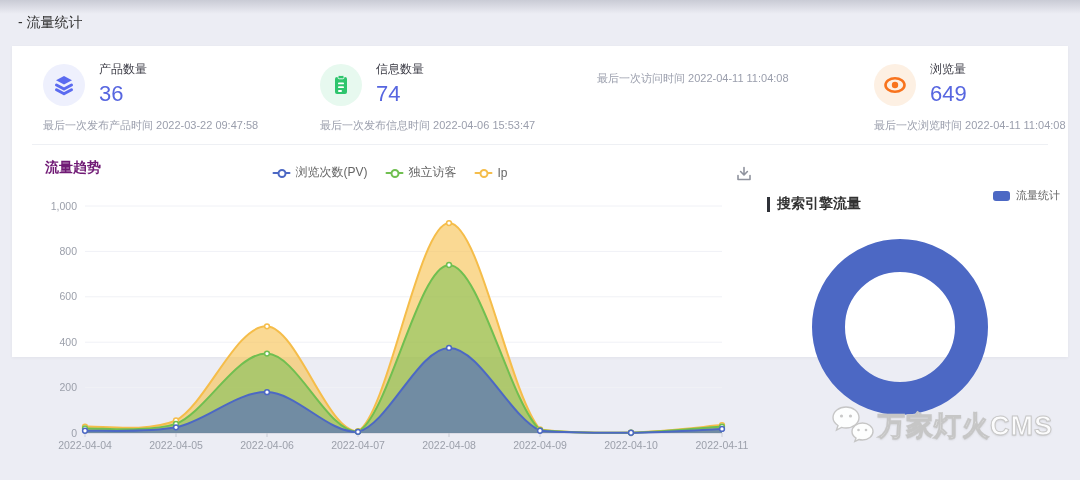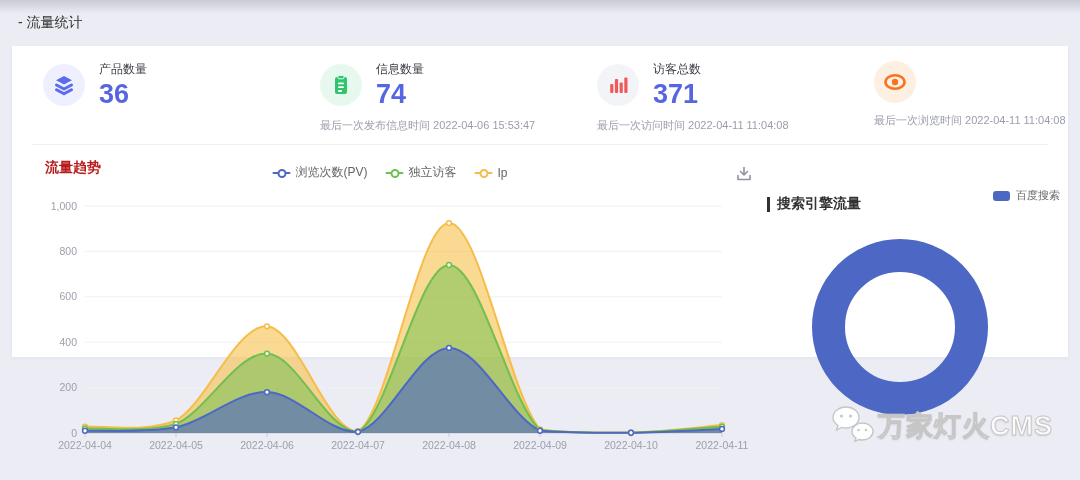--- a/index.html
+++ b/index.html
@@ -10,25 +10,25 @@
   .page-title{position:absolute;left:18px;top:14px;font-size:14px;font-weight:normal;color:#333;}
   .card{position:absolute;left:12px;top:46px;width:1056px;height:311px;background:#fff;
     border-radius:0;box-shadow:0 1px 3px rgba(60,64,90,.06);}
   
   .stat{position:absolute;top:15px;width:272px;}
   .stat:nth-of-type(1){left:31px}.stat:nth-of-type(2){left:308px}
   .stat:nth-of-type(3){left:585px}.stat:nth-of-type(4){left:862px}
   .stat-top{display:flex;align-items:center;gap:14px;}
   .stat-icon{width:42px;height:42px;border-radius:50%;display:flex;align-items:center;justify-content:center;flex:0 0 42px;}
   .stat-label{font-size:12px;color:#3c3c46;margin-bottom:2px;}
-  .stat-value{font-size:27px;line-height:28px;font-weight:bold;color:#5766e0;}
+  .stat-value{font-size:22px;line-height:28px;font-weight:normal;color:#5766e0;}
   .stat-sub{margin-top:10px;font-size:11px;color:#9a9eac;white-space:nowrap;}
   .divider{position:absolute;left:20px;top:98px;width:1016px;height:1px;background:#eef0f4;}
   
-  .trend-title{position:absolute;left:33px;top:113px;font-size:14px;font-weight:bold;color:#b91c1c;}
+  .trend-title{position:absolute;left:33px;top:113px;font-size:14px;font-weight:bold;color:#701a75;}
   .trend-legend{position:absolute;left:378px;top:118px;transform:translateX(-50%);
     display:flex;gap:18px;align-items:center;}
   .legend-item{display:flex;align-items:center;gap:5px;font-size:12px;color:#666;cursor:pointer;}
   .lm{position:relative;width:18px;height:7px;display:inline-block;}
   .lm i{display:block;position:absolute;left:0;top:2.5px;width:18px;height:2px;border-radius:1px;}
   .lm u{display:block;position:absolute;left:4.5px;top:-0.5px;width:5px;height:5px;border-radius:50%;
     background:#fff;border:2px solid #000;}
   .download{position:absolute;left:723px;top:119px;width:18px;height:18px;cursor:pointer;}
   .search-title{position:absolute;left:755px;top:149px;display:flex;align-items:center;gap:7px;}
   .search-bar{width:3px;height:15px;background:#2f3138;}
@@ -60,20 +60,21 @@
             <path d="M12 3 L20 7.3 L12 11.6 L4 7.3 Z" fill="#5b6bf0"></path>
             <path d="M4.5 12 L12 16 L19.5 12" fill="none" stroke="#5b6bf0" stroke-width="3" stroke-linecap="round" stroke-linejoin="round"></path>
             <path d="M4.5 16.8 L12 20.8 L19.5 16.8" fill="none" stroke="#5b6bf0" stroke-width="3" stroke-linecap="round" stroke-linejoin="round"></path>
           </svg>
         </span>
         <span>
           <div class="stat-label">产品数量</div>
           <div class="stat-value">36</div>
         </span>
       </div>
+      <div class="stat-sub">最后一次发布产品时间 2022-03-22 09:47:58</div>
     </div>
 
     <div class="stat">
       <div class="stat-top">
         <span class="stat-icon" style="background: rgb(231, 249, 239);">
           <svg width="24" height="24" viewBox="0 0 24 24">
             <rect x="6" y="4" width="12" height="17" rx="2" fill="#2ec56d"></rect>
             <rect x="9" y="2.4" width="6" height="3.4" rx="1.2" fill="#2ec56d" stroke="#e7f9ef" stroke-width="1"></rect>
             <rect x="9" y="9.5" width="6" height="1.8" rx="0.9" fill="#ffffff"></rect>
             <rect x="9" y="13.3" width="6" height="1.8" rx="0.9" fill="#ffffff"></rect>
@@ -82,44 +83,34 @@
         </span>
         <span>
           <div class="stat-label">信息数量</div>
           <div class="stat-value">74</div>
         </span>
       </div>
       <div class="stat-sub">最后一次发布信息时间 2022-04-06 15:53:47</div>
     </div>
 
     <div class="stat">
-      <div class="stat-top">
-        <span class="stat-icon" style="background: rgb(243, 244, 248);">
-          <svg width="24" height="24" viewBox="0 0 24 24">
-            <rect x="4.2" y="11" width="3.2" height="9" rx="1" fill="#ef5959"></rect>
-            <rect x="8.9" y="6" width="3.2" height="14" rx="1" fill="#ef5959"></rect>
-            <rect x="13.6" y="9.5" width="3.2" height="10.5" rx="1" fill="#ef5959"></rect>
-            <rect x="18.3" y="4.5" width="3.2" height="15.5" rx="1" fill="#ef5959"></rect>
-          </svg>
-        </span>
-        <span>
-          <div class="stat-label">访客总数</div>
-          <div class="stat-value">371</div>
-        </span>
-      </div>
       <div class="stat-sub">最后一次访问时间 2022-04-11 11:04:08</div>
     </div>
 
     <div class="stat">
       <div class="stat-top">
         <span class="stat-icon" style="background: rgb(253, 240, 227);">
           <svg width="26" height="26" viewBox="0 0 26 26">
             <ellipse cx="13" cy="13" rx="9.5" ry="6.8" fill="none" stroke="#f8731d" stroke-width="2.6"></ellipse>
             <circle cx="13" cy="13" r="3.2" fill="#f8731d"></circle>
           </svg>
+        </span>
+        <span>
+          <div class="stat-label">浏览量</div>
+          <div class="stat-value">649</div>
         </span>
       </div>
       <div class="stat-sub">最后一次浏览时间 2022-04-11 11:04:08</div>
     </div>
 
     <div class="divider"></div>
 
     <div class="trend-title">流量趋势</div>
     <div class="trend-legend" id="trend-legend">
         <span class="legend-item">
@@ -151,21 +142,21 @@
         <path d="M3 10.5 v4 h12 v-4" fill="none" stroke="#8f939e" stroke-width="1.6" stroke-linecap="round" stroke-linejoin="round"></path>
       </svg>
     </div>
 
     <div class="search-title">
       <span class="search-bar"></span>
       <span class="t">搜索引擎流量</span>
     </div>
     <div class="search-legend">
       <span class="search-swatch" id="search-swatch" style="background: rgb(76, 104, 196);"></span>
-      <span class="t" id="search-legend-label">百度搜索</span>
+      <span class="t" id="search-legend-label">流量统计</span>
     </div>
 
     <svg id="trend-chart" width="740" height="270">
         <line x1="65" y1="238" x2="702" y2="238" stroke="#c9ccd6" stroke-width="1"></line>
         <text x="57" y="241.5" text-anchor="end" font-size="10.5" fill="#9ca0ab">0</text>
         <line x1="65" y1="192.6" x2="702" y2="192.6" stroke="#f0f1f6" stroke-width="1"></line>
         <text x="57" y="196.1" text-anchor="end" font-size="10.5" fill="#9ca0ab">200</text>
         <line x1="65" y1="147.2" x2="702" y2="147.2" stroke="#f0f1f6" stroke-width="1"></line>
         <text x="57" y="150.7" text-anchor="end" font-size="10.5" fill="#9ca0ab">400</text>
         <line x1="65" y1="101.80000000000001" x2="702" y2="101.80000000000001" stroke="#f0f1f6" stroke-width="1"></line>

